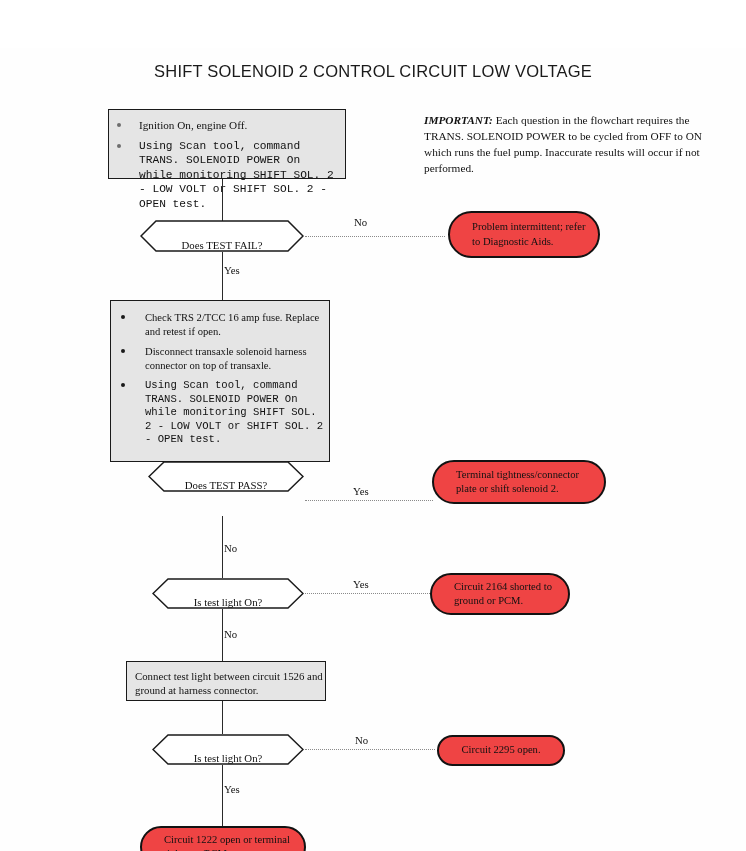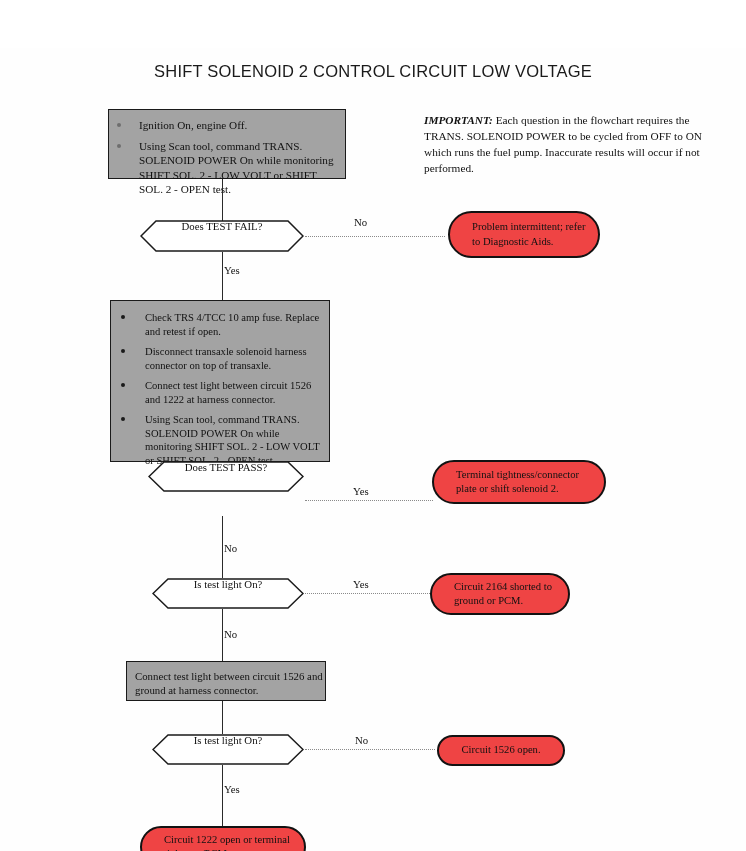--- a/index.html
+++ b/index.html
@@ -33,36 +33,36 @@
     letter-spacing: 0.2px;
     color: #1a1a1a;
     white-space: nowrap;
   }
 
   
   .pbox {
     position: absolute;
     box-sizing: border-box;
     border: 1.6px solid #1a1a1a;
-    background: #a3a3a3;
+    background: #e5e5e5;
     font-size: 11.2px;
     line-height: 1.30;
     color: #111;
   }
   .pbox ul {
     margin: 0;
     padding: 0;
     list-style: none;
   }
   .pbox li {
     position: relative;
     padding-left: 30px;
     margin-bottom: 5px;
   }
-  .pbox li:last-child { margin-bottom: 0; }
+  .pbox li:last-child { margin-bottom: 0; font-family: Liberation Mono, monospace; }
   .bullet {
     position: absolute;
     left: 8px;
     top: 5px;
     width: 4px;
     height: 4px;
     background: #1a1a1a;
     border-radius: 50%;
   }
   .bullet.faint { background: #6e6e6e; }
@@ -97,21 +97,21 @@
     width: 200px;
     height: 40px;
     padding: 7px 0 0 8px;
     font-size: 10.8px;
   }
 
   
   .decision {
     position: absolute;
     display: flex;
-    align-items: flex-start;
+    align-items: flex-end;
     justify-content: center;
     font-size: 10.8px;
     color: #111;
     text-align: center;
   }
   .decision svg {
     position: absolute;
     left: 0;
     top: 0;
   }
@@ -219,23 +219,22 @@
 
   <div class="terminator" id="term-intermittent" style="left:448px; top:163px; width:152px; height:47px;">
     <span class="tlabel">Problem intermittent; refer to Diagnostic Aids.</span>
   </div>
 
   <div class="vline" style="left:222px; top:204px; height:48px;"></div>
   <div class="edge-label" style="left:224px; top:216px;">Yes</div>
 
   <div class="pbox" id="box-checks">
     <ul>
-      <li><span class="bullet"></span><span>Check TRS 4/TCC 10 amp fuse. Replace and retest if open.</span></li>
+      <li><span class="bullet"></span><span>Check TRS 2/TCC 16 amp fuse. Replace and retest if open.</span></li>
       <li><span class="bullet"></span><span>Disconnect transaxle solenoid harness connector on top of transaxle.</span></li>
-      <li><span class="bullet"></span><span>Connect test light between circuit 1526 and 1222 at harness connector.</span></li>
       <li><span class="bullet"></span><span>Using Scan tool, command TRANS. SOLENOID POWER On while monitoring SHIFT SOL. 2 - LOW VOLT or SHIFT SOL. 2 - OPEN test.</span></li>
     </ul>
   </div>
 
   <div class="vline" style="left:222px; top:414px; height:23px;"></div>
 
   <div class="decision" id="dec-test-pass" style="left:148px; top:413px; width:156px; height:31px;">
     <svg width="156" height="31" viewBox="0 0 156 31">
       <polygon points="16,1 140,1 155,15.5 140,30 16,30 1,15.5" fill="#ffffff" stroke="#1a1a1a" stroke-width="1.5"></polygon>
     </svg>
@@ -279,21 +278,21 @@
     <svg width="152" height="31" viewBox="0 0 152 31">
       <polygon points="16,1 136,1 151,15.5 136,30 16,30 1,15.5" fill="#ffffff" stroke="#1a1a1a" stroke-width="1.5"></polygon>
     </svg>
     <span class="dlabel">Is test light On?</span>
   </div>
 
   <div class="hdots" style="left:305px; top:701px; width:130px;"></div>
   <div class="edge-label" style="left:355px; top:686px;">No</div>
 
   <div class="terminator center" id="term-1526-open" style="left:437px; top:687px; width:128px; height:31px;">
-    <span class="tlabel">Circuit 1526 open.</span>
+    <span class="tlabel">Circuit 2295 open.</span>
   </div>
 
   <div class="vline" style="left:222px; top:717px; height:63px;"></div>
   <div class="edge-label" style="left:224px; top:735px;">Yes</div>
 
   <div class="terminator" id="term-1222-open" style="left:140px; top:778px; width:166px; height:42px;">
     <span class="tlabel">Circuit 1222 open or terminal tightness/PCM.</span>
   </div>
 
   <div id="bottom-rule"></div>

